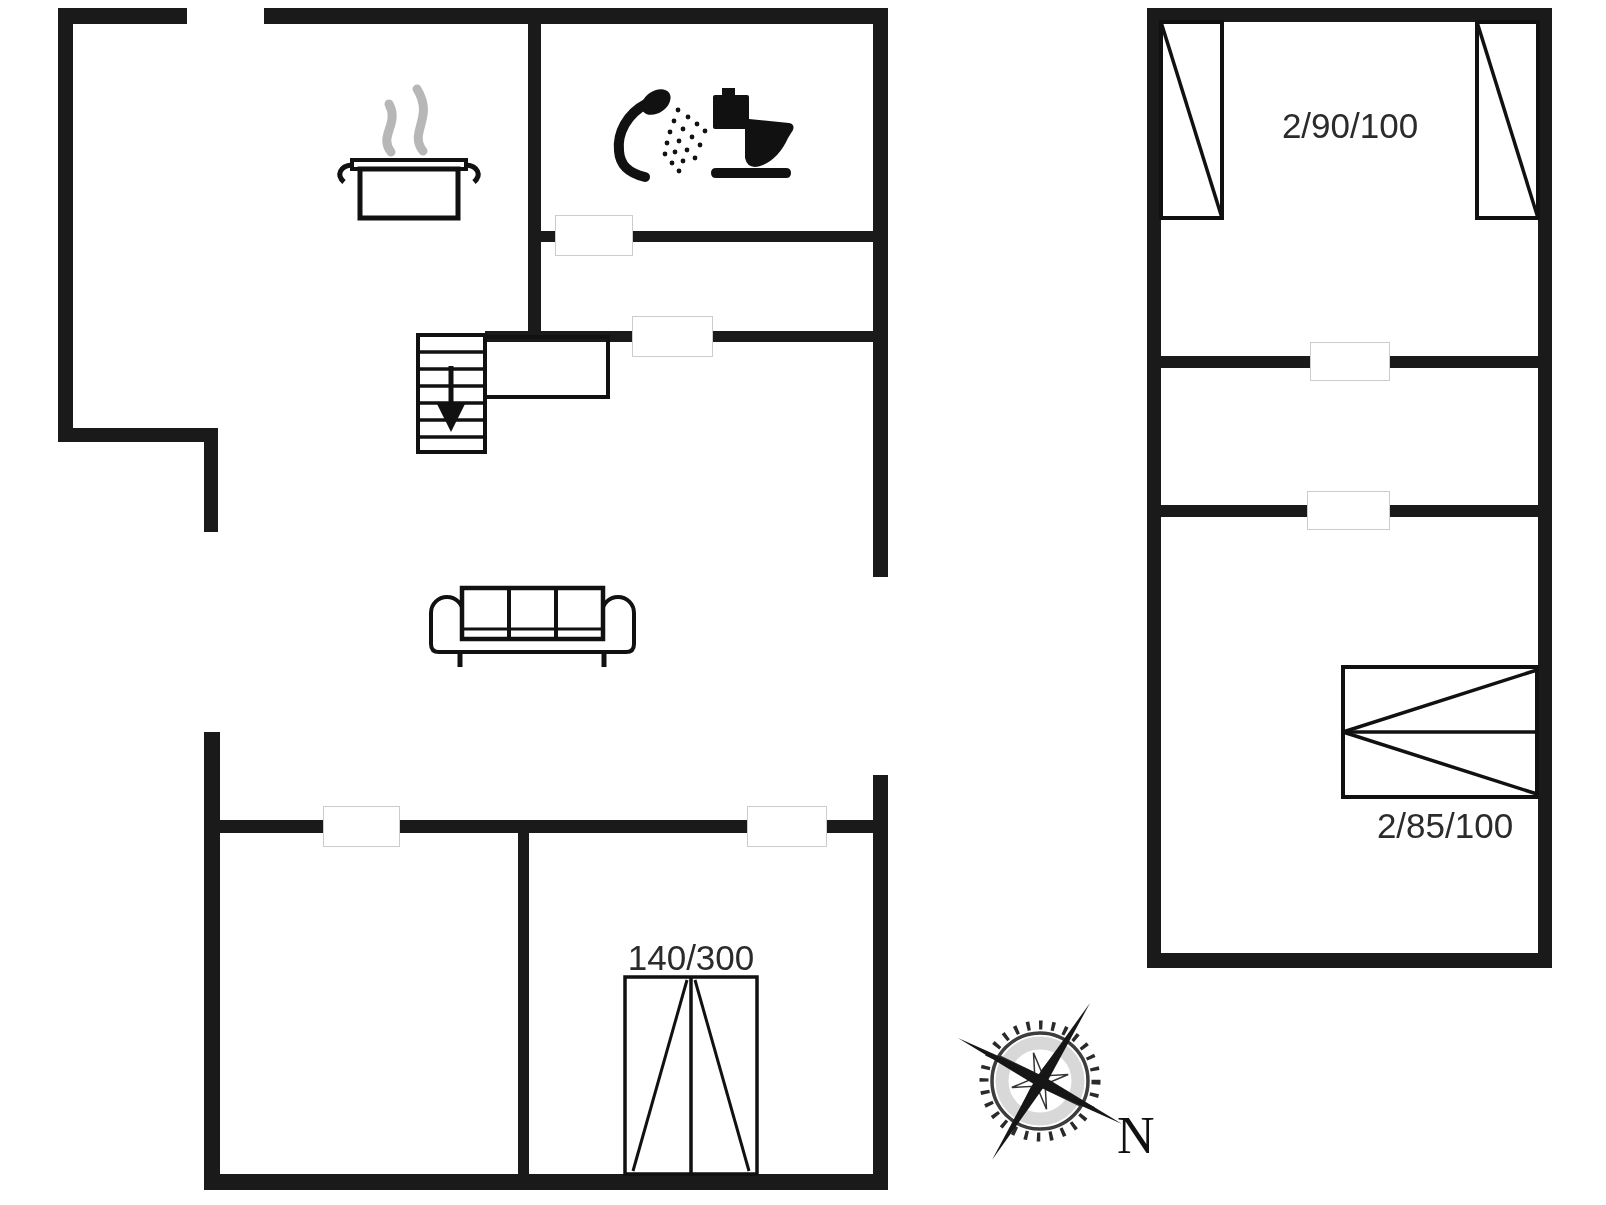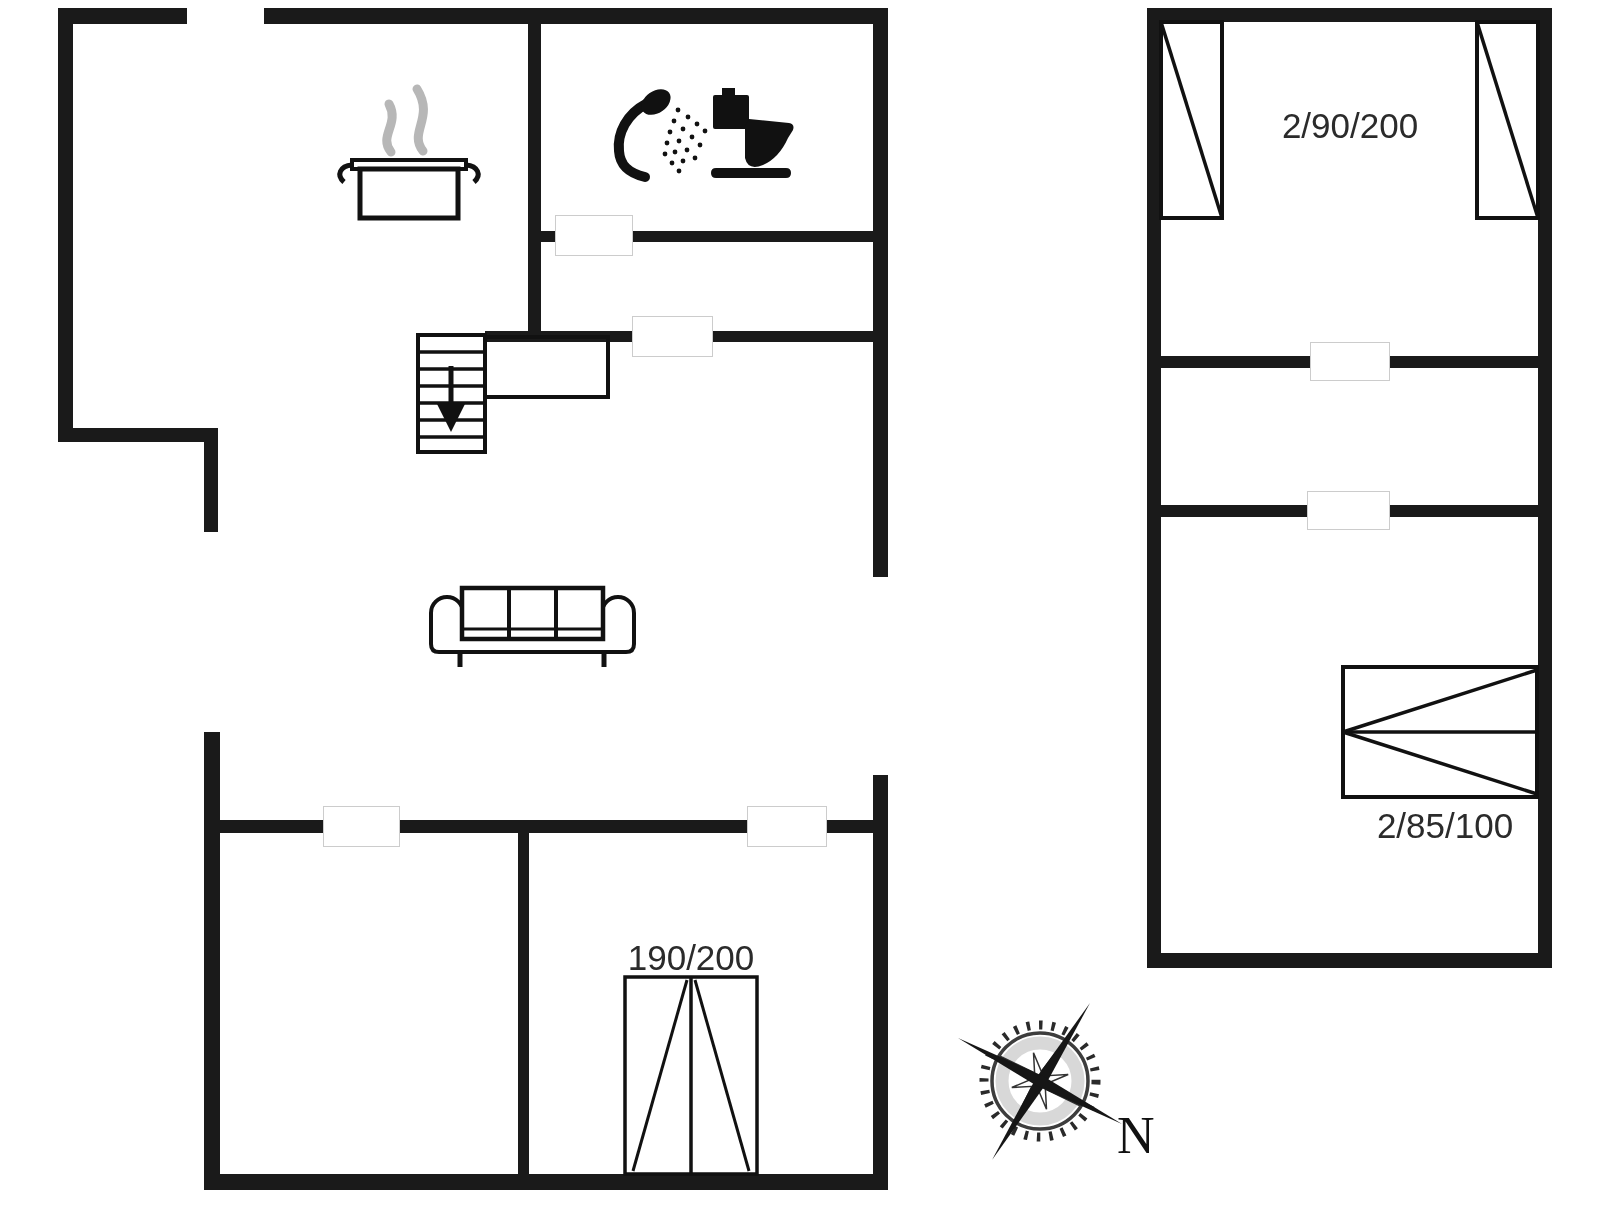--- a/index.html
+++ b/index.html
@@ -161,20 +161,20 @@
         <polygon points="1035.8,1078.3 1044.2,1083.7 1015.1,1120.9" fill="#666"></polygon>
         <polygon points="1038.9,1076.1 1041.1,1085.9 1011.8,1087.5" fill="#fff"></polygon>
         <polygon points="1042.7,1076.8 1037.4,1085.2 1000.1,1056.1" fill="#666"></polygon>
         <polygon points="1044.9,1079.9 1035.1,1082.1 1033.5,1052.8" fill="#fff"></polygon>
       </g>
       <polygon points="1090,1003 1046,1084 992,1160 1036,1078" fill="#161616"></polygon>
       <polygon points="958,1038 1037,1086 1122,1124 1043,1076" fill="#161616"></polygon>
     </g>
   </svg>
 
-  <div class="label" style="left:611px;top:938px;width:160px;font-size:35px;">190/200</div>
+  <div class="label" style="left:611px;top:938px;width:160px;font-size:35px;">140/300</div>
 
-  <div class="label" style="left:1250px;top:106px;width:200px;font-size:35px;">2/90/200</div>
+  <div class="label" style="left:1250px;top:106px;width:200px;font-size:35px;">2/90/100</div>
 
   <div class="label" style="left:1345px;top:806px;width:200px;font-size:35px;">2/85/100</div>
 
   <div class="north" style="left:1117px;top:1106px;font-size:52px;">N</div>
 </div>
 
 </body></html>

